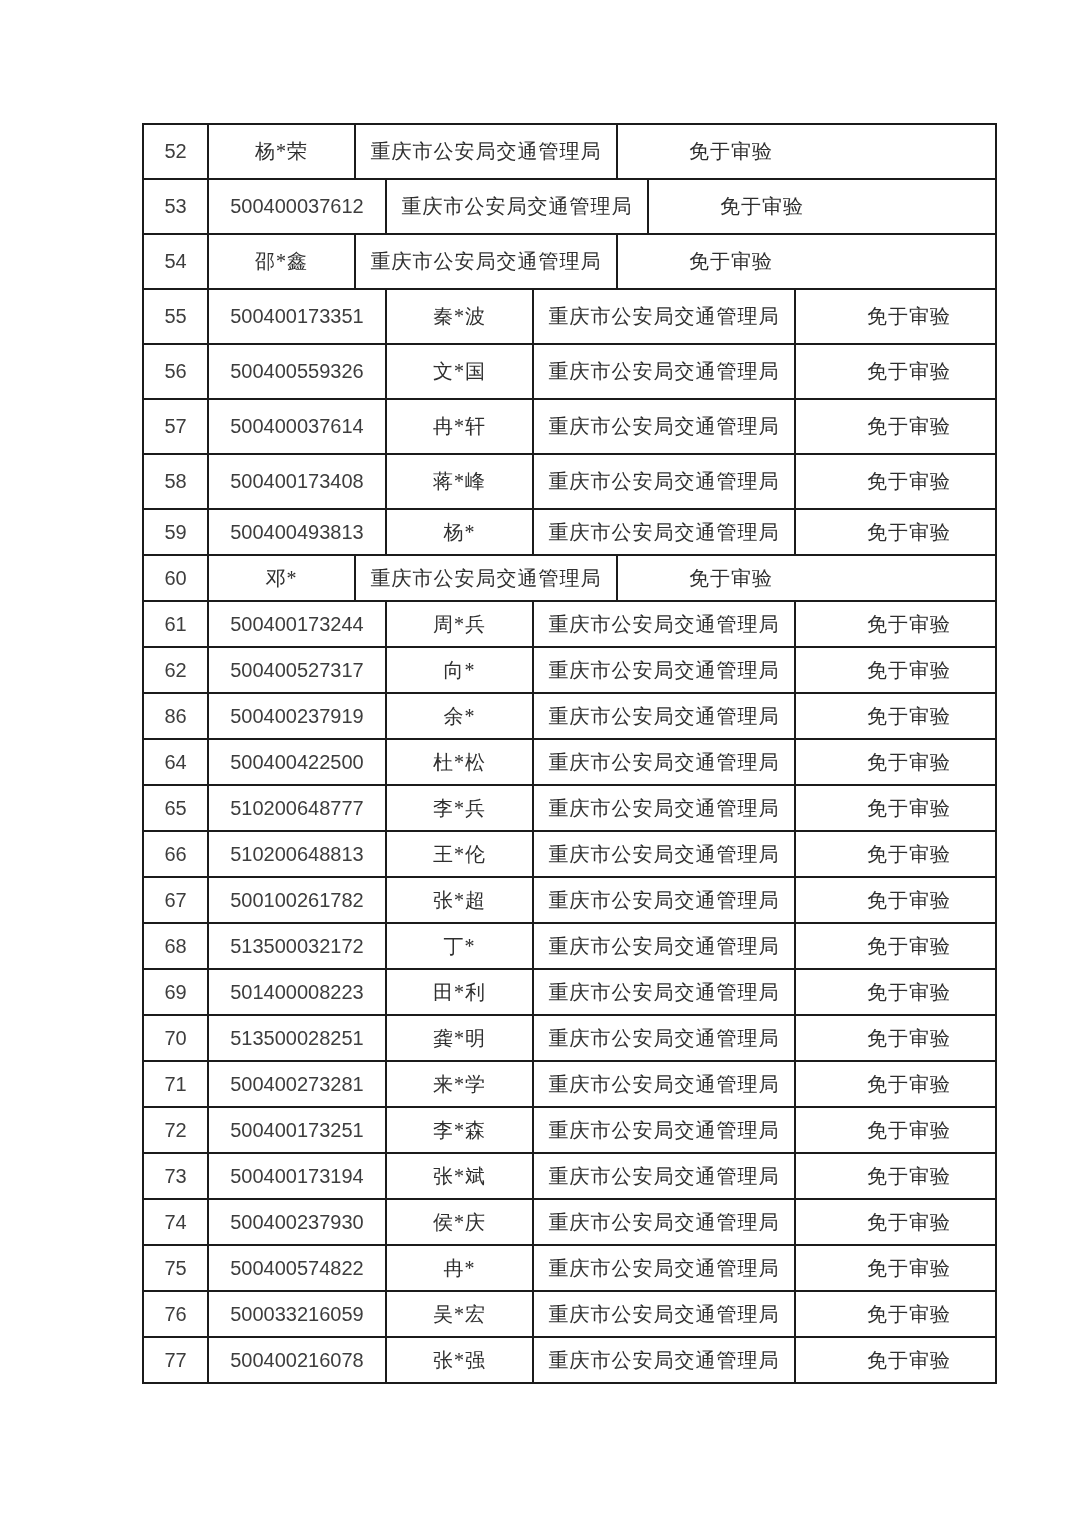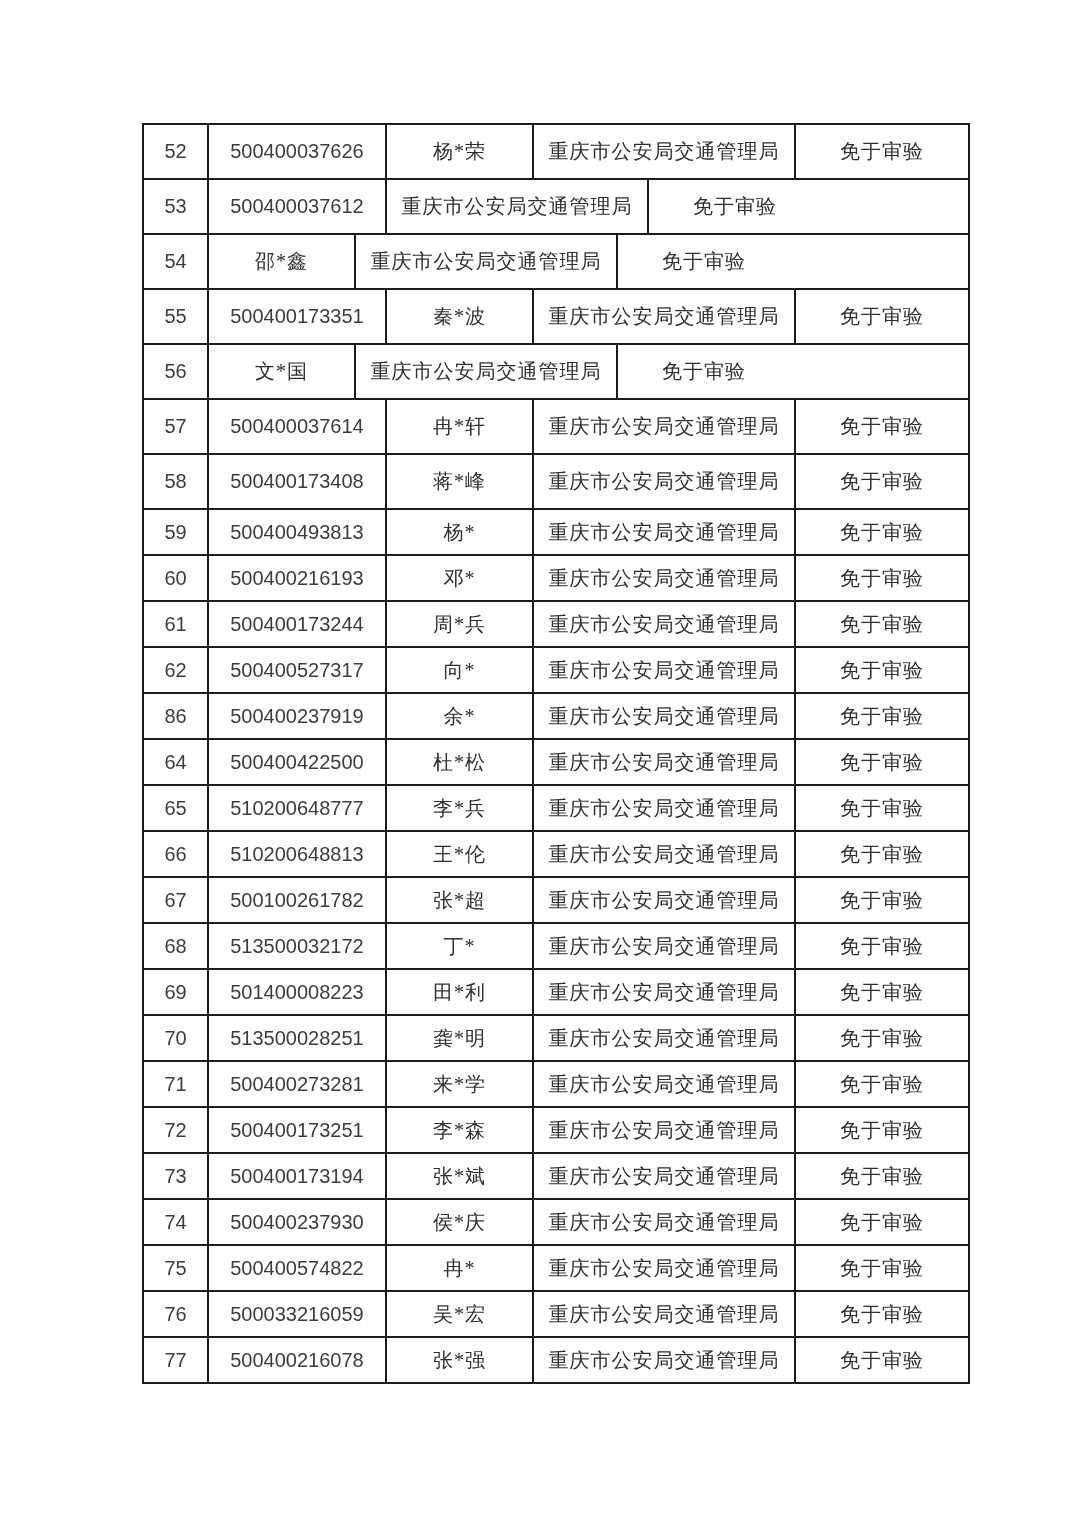--- a/index.html
+++ b/index.html
@@ -37,20 +37,21 @@
   .cell {
     display: flex;
     align-items: center;
     justify-content: center;
     border-right: 2px solid var(--border-color, #1b1b1b);
     overflow: hidden;
     white-space: nowrap;
   }
   .cell:last-child {
     border-right: none;
+    padding-left: 27px;
   }
   .c0 { width: 63px; }
   .c1 { width: 176px; }
   .c2 { width: 145px; }
   .c3 { width: 260px; }
   .c4 { width: 172px; }
   .num {
     font-family: "Liberation Sans", "DejaVu Sans", sans-serif;
     font-size: 20px;
     color: var(--number-color, #3d3d3d);
@@ -63,21 +64,20 @@
     letter-spacing: 1px;
   }
 </style>
 </head>
 <body>
 
 <div class="page">
   <div class="exemption-table" id="exemption-table">
   <div class="row tall">
     <div class="cell c0 num">52</div>
-    <div class="cell c1 num">500400037626</div>
     <div class="cell c2 cjk">杨*荣</div>
     <div class="cell c3 cjk">重庆市公安局交通管理局</div>
     <div class="cell c4 cjk">免于审验</div>
   </div>
 
   <div class="row tall">
     <div class="cell c0 num">53</div>
     <div class="cell c1 num">500400037612</div>
     <div class="cell c3 cjk">重庆市公安局交通管理局</div>
     <div class="cell c4 cjk">免于审验</div>
@@ -93,20 +93,21 @@
   <div class="row tall">
     <div class="cell c0 num">55</div>
     <div class="cell c1 num">500400173351</div>
     <div class="cell c2 cjk">秦*波</div>
     <div class="cell c3 cjk">重庆市公安局交通管理局</div>
     <div class="cell c4 cjk">免于审验</div>
   </div>
 
   <div class="row tall">
     <div class="cell c0 num">56</div>
+    <div class="cell c1 num">500400559326</div>
     <div class="cell c2 cjk">文*国</div>
     <div class="cell c3 cjk">重庆市公安局交通管理局</div>
     <div class="cell c4 cjk">免于审验</div>
   </div>
 
   <div class="row tall">
     <div class="cell c0 num">57</div>
     <div class="cell c1 num">500400037614</div>
     <div class="cell c2 cjk">冉*轩</div>
     <div class="cell c3 cjk">重庆市公安局交通管理局</div>
@@ -124,21 +125,20 @@
   <div class="row">
     <div class="cell c0 num">59</div>
     <div class="cell c1 num">500400493813</div>
     <div class="cell c2 cjk">杨*</div>
     <div class="cell c3 cjk">重庆市公安局交通管理局</div>
     <div class="cell c4 cjk">免于审验</div>
   </div>
 
   <div class="row">
     <div class="cell c0 num">60</div>
-    <div class="cell c1 num">500400216193</div>
     <div class="cell c2 cjk">邓*</div>
     <div class="cell c3 cjk">重庆市公安局交通管理局</div>
     <div class="cell c4 cjk">免于审验</div>
   </div>
 
   <div class="row">
     <div class="cell c0 num">61</div>
     <div class="cell c1 num">500400173244</div>
     <div class="cell c2 cjk">周*兵</div>
     <div class="cell c3 cjk">重庆市公安局交通管理局</div>

